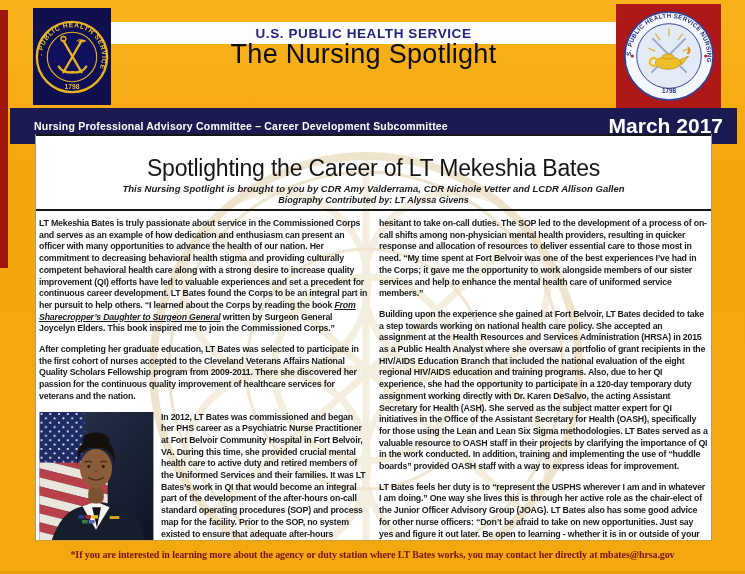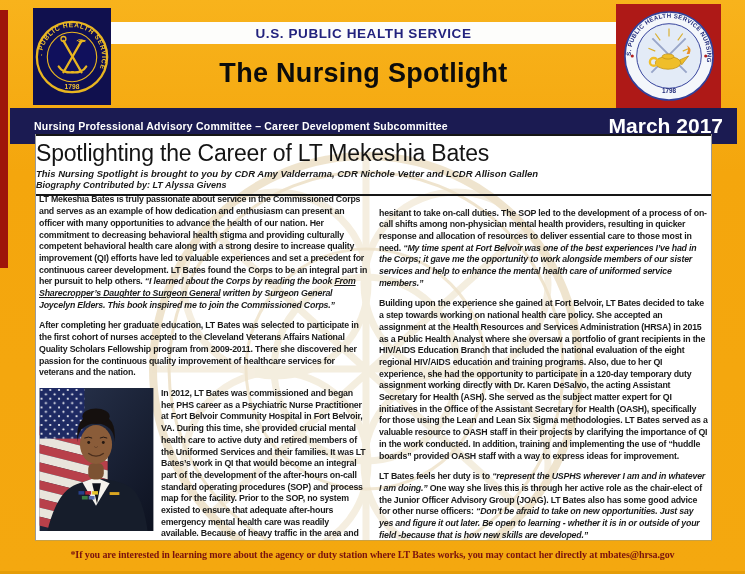--- a/index.html
+++ b/index.html
@@ -7,43 +7,43 @@
         background:linear-gradient(180deg,#f8b31c 0%,#f4a60d 30%,#f4a80f 100%);
         font-family:"Liberation Sans",sans-serif;}
   .edge-strip{position:absolute;left:0;top:10px;width:8px;height:258px;background:#9e150a;}
   .seal-box-left{position:absolute;left:33px;top:8px;width:78px;height:97px;background:#10104e;
         display:flex;align-items:center;justify-content:center;}
   .seal-box-right{position:absolute;left:616px;top:4px;width:105px;height:104px;background:#ae1917;
         display:flex;align-items:center;justify-content:center;}
   .white-strip{position:absolute;left:111px;top:22px;width:505px;height:22px;background:#fdfdfb;
         display:flex;align-items:center;justify-content:center;}
   .white-strip span{font-size:13.5px;font-weight:bold;color:#23237e;letter-spacing:.6px;}
-  .news-title{position:absolute;left:111px;top:58px;width:505px;text-align:center;
-        font-size:27px;font-weight:bold;color:#0c0c0c;letter-spacing:.3px;}
+  .news-title{position:absolute;left:111px;top:39px;width:505px;text-align:center;
+        font-size:27px;font-weight:normal;color:#0c0c0c;letter-spacing:.3px;}
   .tagline{position:absolute;left:111px;top:81px;width:505px;text-align:center;
         font-size:17px;font-weight:bold;font-style:italic;color:#0c0c0c;}
   .banner{position:absolute;left:10px;top:108px;width:727px;height:36px;background:#1b1b52;
         box-sizing:border-box;display:flex;align-items:center;justify-content:space-between;
         padding:0 14px 0 24px;}
   .banner .committee{color:#fff;font-size:10.5px;font-weight:bold;letter-spacing:.2px;}
   .banner .issue{color:#fff;font-size:21px;font-weight:bold;}
   .content{position:absolute;left:35px;top:134px;width:677px;height:407px;background:#fff;
         box-sizing:border-box;border-left:1px solid #9a9a9a;border-right:1px solid #9a9a9a;
         border-bottom:1px solid #c8a145;overflow:hidden;}
   .wm{position:absolute;left:0;top:0;z-index:1;pointer-events:none;}
   .title-block{position:relative;z-index:2;border-top:2px solid #161616;border-bottom:2px solid #161616;
-        padding:4px 0 4px;background:transparent;}
+        text-align:center;padding:19px 0 4px;background:transparent;}
   .article-title{margin:0;font-size:23px;font-weight:normal;color:#141414;letter-spacing:-.2px;}
   .byline{font-size:9px;font-weight:bold;font-style:italic;color:#1a1a1a;margin-top:1px;}
   .byline.second{font-size:9.5px;}
-  .columns{position:relative;z-index:2;display:flex;gap:11px;padding:7px 3px 0 3px;height:352px;overflow:hidden;align-items:center;}
+  .columns{position:relative;z-index:2;display:flex;gap:11px;padding:7px 3px 0 3px;height:352px;overflow:hidden;}
   .col{flex:1;min-width:0;}
   .col p{margin:0 0 9px;font-size:8.8px;line-height:11.7px;font-weight:bold;color:#1b1b1b;
         letter-spacing:-.2px;}
-  .bi{font-style:italic;}
+  .bi{}
   .biu{font-style:italic;text-decoration:underline;}
   .photo-row{display:flex;align-items:flex-start;}
   figure.photo{margin:0;width:115px;flex-shrink:0;}
   figure.photo svg{display:block;}
   figcaption{font-family:"Liberation Serif",serif;font-weight:bold;font-size:10.5px;color:#111;
         padding:7px 0 0 9px;letter-spacing:.2px;}
   .photo-row p{flex:1;padding-left:7px;margin-bottom:0;}
   .footer{position:absolute;left:0;top:541px;width:745px;height:33px;box-sizing:border-box;
         padding-top:8px;text-align:center;}
   .footer div{font-family:"Liberation Serif",serif;font-weight:bold;font-size:10px;

